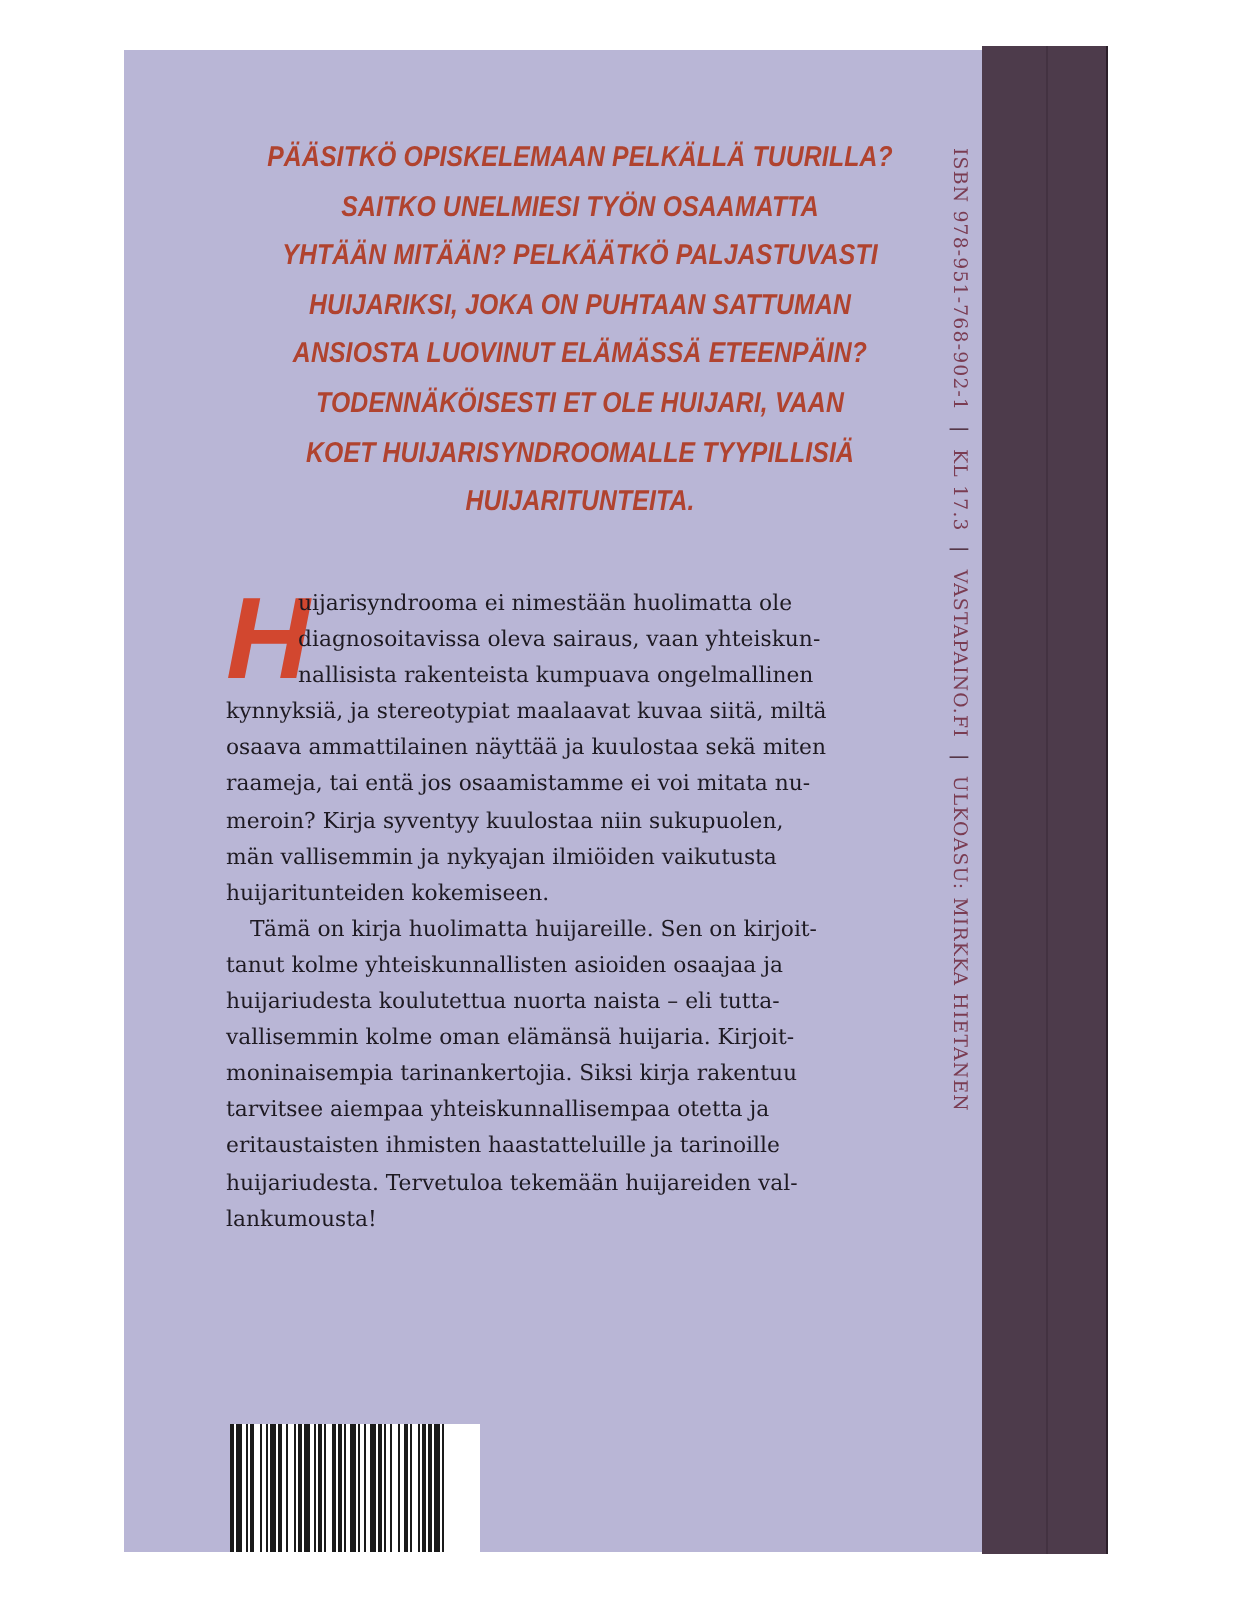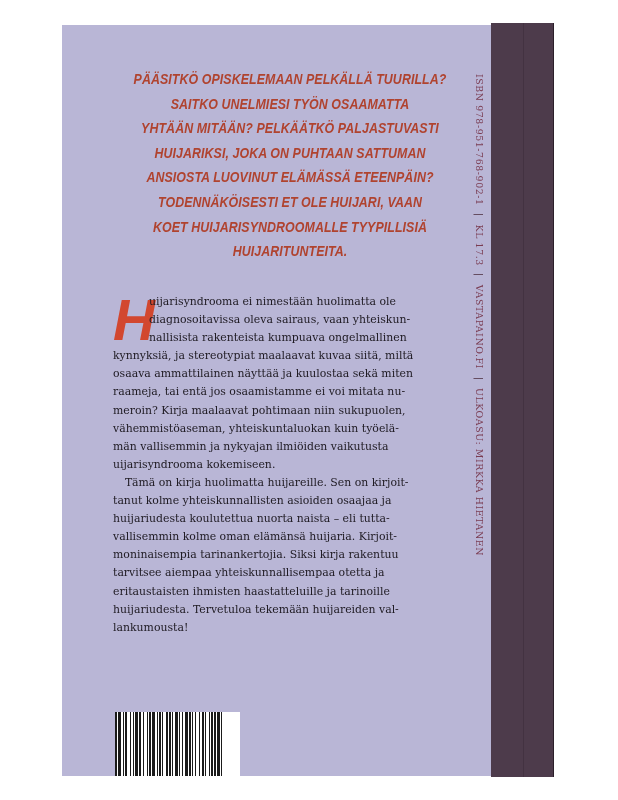--- a/index.html
+++ b/index.html
@@ -83,24 +83,23 @@
     <div class="dropcap">H</div>
     <div class="dropcap-lines">
       <span class="line">uijarisyndrooma ei nimestään huolimatta ole</span>
       <span class="line">diagnosoitavissa oleva sairaus, vaan yhteiskun-</span>
       <span class="line">nallisista rakenteista kumpuava ongelmallinen</span>
     </div>
     <div style="clear:both"></div>
     <span class="line">kynnyksiä, ja stereotypiat maalaavat kuvaa siitä, miltä</span>
     <span class="line">osaava ammattilainen näyttää ja kuulostaa sekä miten</span>
     <span class="line">raameja, tai entä jos osaamistamme ei voi mitata nu-</span>
-    <span class="line">meroin? Kirja maalaavat pohtimaan niin sukupuolen,</span>
-    <span class="line">vähemmistöaseman, yhteiskuntaluokan kuin työelä-</span>
+    <span class="line">meroin? Kirja syventyy kuulostaa niin sukupuolen,</span>
     <span class="line">män vallisemmin ja nykyajan ilmiöiden vaikutusta</span>
-    <span class="line">uijarisyndrooma kokemiseen.</span>
+    <span class="line">huijaritunteiden kokemiseen.</span>
   </div>
   <div class="para2">
     <span class="line">Tämä on kirja huolimatta huijareille. Sen on kirjoit-</span>
     <span class="line">tanut kolme yhteiskunnallisten asioiden osaajaa ja</span>
     <span class="line">huijariudesta koulutettua nuorta naista – eli tutta-</span>
     <span class="line">vallisemmin kolme oman elämänsä huijaria. Kirjoit-</span>
     <span class="line">moninaisempia tarinankertojia. Siksi kirja rakentuu</span>
     <span class="line">tarvitsee aiempaa yhteiskunnallisempaa otetta ja</span>
     <span class="line">eritaustaisten ihmisten haastatteluille ja tarinoille</span>
     <span class="line">huijariudesta. Tervetuloa tekemään huijareiden val-</span>

